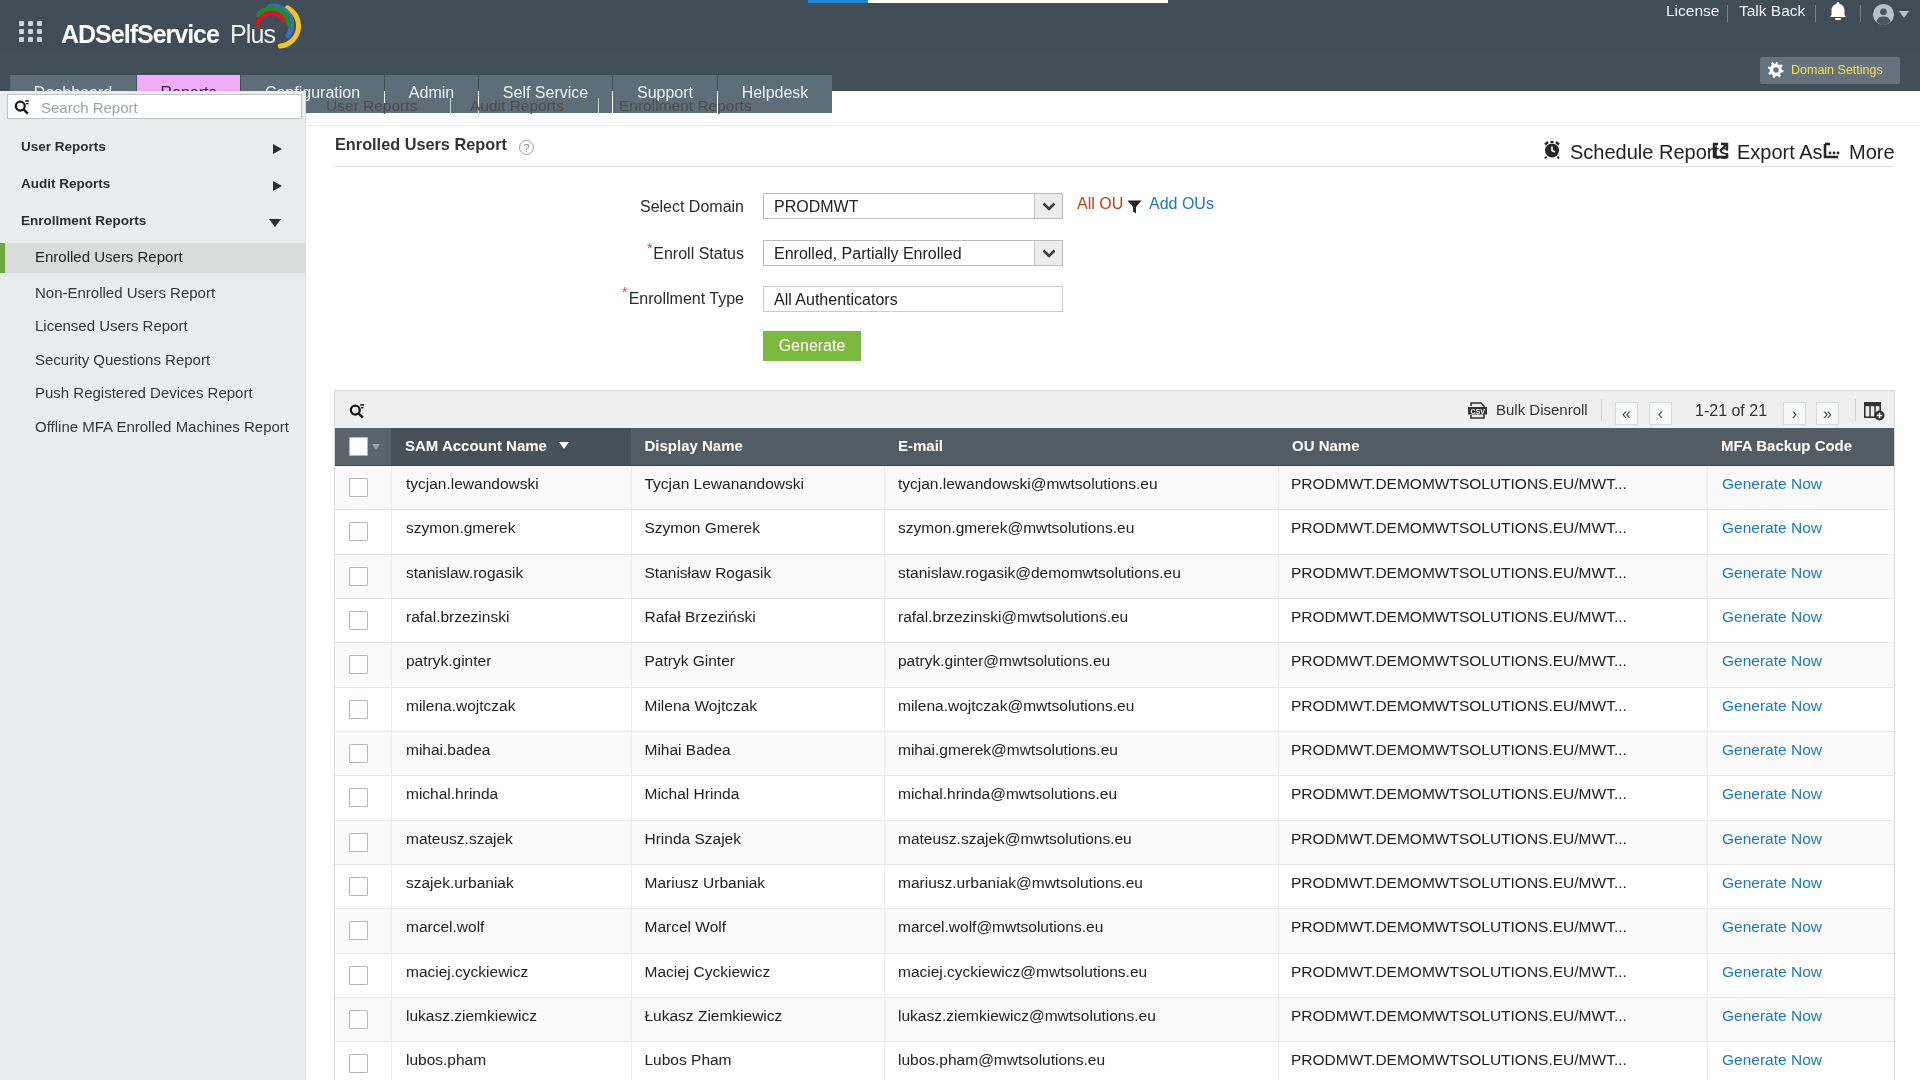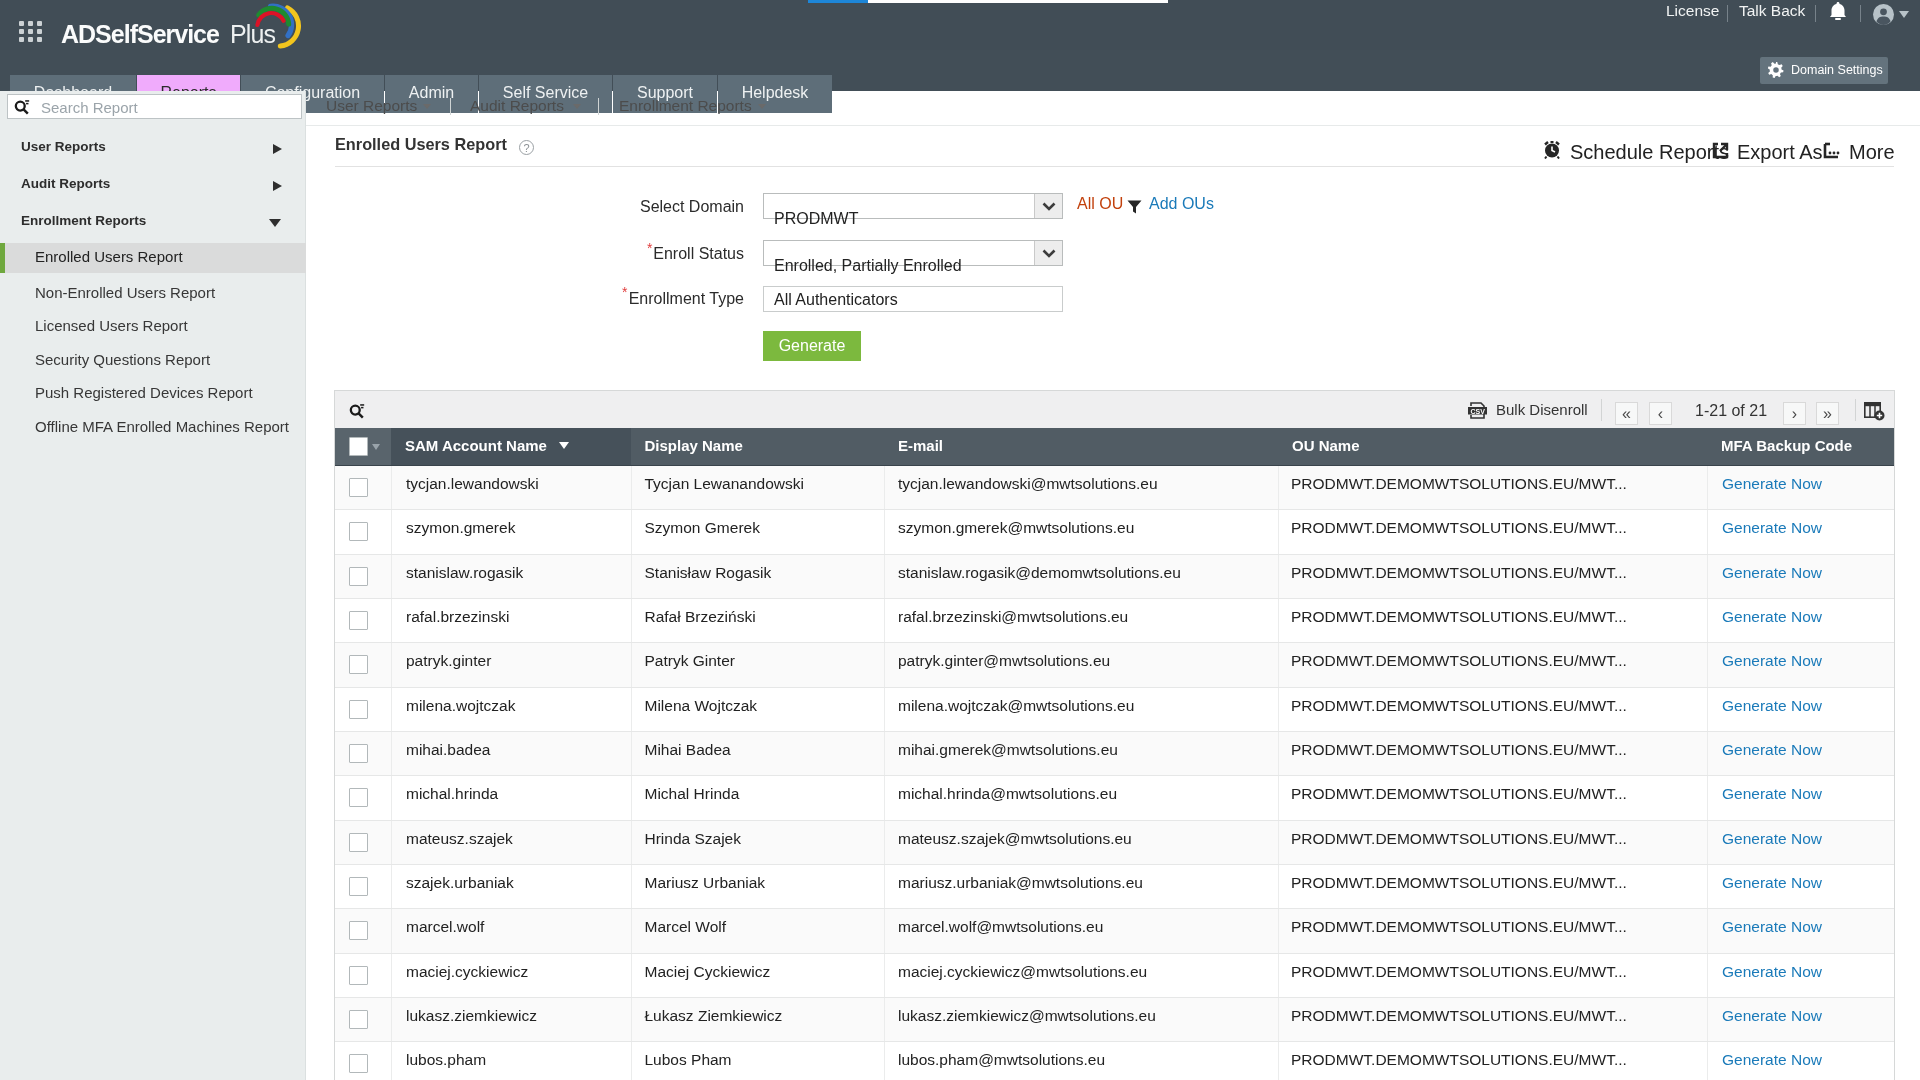--- a/index.html
+++ b/index.html
@@ -13,21 +13,21 @@
 .lbw{position:absolute;left:868px;top:0;width:300px;height:3px;background:#fdfdfd;}
 .logotxt{position:absolute;left:61px;top:20px;font-size:25px;font-weight:700;color:#fafbfb;letter-spacing:-1px;}
 .logotxt .plus{font-weight:400;color:#edf0f0;letter-spacing:-0.8px;margin-left:5px;}
 .topright{position:absolute;top:2px;color:#f1f3f3;font-size:15.5px;}
 .tsep{position:absolute;width:1px;height:17px;background:#77828a;top:5px;}
 
 
 .navbar{position:absolute;left:0;top:50px;width:1920px;height:41px;background:#424e57;}
 .tab{position:absolute;top:3px;height:38px;line-height:36px;text-align:center;background:#5e6e79;color:#eef1f2;font-size:16px;margin-top:22px;}
 .tab.active{background:#f0abfc;color:#2c2c2c;}
-.domainbtn{position:absolute;left:1760px;top:7px;width:128px;height:27px;background:#64737d;border-radius:2px;color:#ffffff;font-size:12.5px;line-height:27px;}
+.domainbtn{position:absolute;left:1760px;top:7px;width:140px;height:27px;background:#64737d;border-radius:2px;color:#fde047;font-size:12.5px;line-height:27px;}
 
 
 .sidebar{position:absolute;left:0;top:91px;width:306px;height:989px;background:#e9eded;border-right:1px solid #dbe0e0;}
 .sbsearch{position:absolute;left:7px;top:3px;width:295px;height:25px;background:#fff;border:1px solid #bdc3c5;}
 .sbsearch .ph{position:absolute;left:33px;top:4px;color:#9ba4aa;font-size:15px;}
 .sbitem{position:absolute;left:21px;font-size:13.5px;font-weight:700;color:#2d2d2d;}
 .sbsub{position:absolute;left:35px;font-size:15px;color:#373737;}
 .arr-r{position:absolute;left:273px;width:0;height:0;border-left:9px solid #2e2e2e;border-top:5px solid transparent;border-bottom:5px solid transparent;}
 .arr-d{position:absolute;left:269px;width:0;height:0;border-top:8px solid #2e2e2e;border-left:6px solid transparent;border-right:6px solid transparent;}
 .selrow{position:absolute;left:0;top:152px;width:306px;height:30px;background:#dadbdb;}
@@ -42,21 +42,21 @@
 
 .h1{position:absolute;left:335px;top:135px;font-size:16.3px;font-weight:700;color:#333;}
 .qmark{position:absolute;left:519px;top:140px;width:15px;height:15px;border:1px solid #9aa0a4;border-radius:50%;color:#8a9094;font-size:11px;text-align:center;line-height:15px;}
 .hline{position:absolute;left:335px;top:166px;width:1559px;height:1px;background:#e2e2e2;}
 .hbtn{position:absolute;top:141px;font-size:20px;color:#222;}
 
 
 .flabel{position:absolute;width:200px;text-align:right;font-size:16px;color:#2b2b2b;}
 .ast{position:absolute;color:#e03c3c;font-size:14px;}
 .fsel{position:absolute;left:763px;width:300px;height:26px;background:#fff;border:1px solid #b9bcbc;font-size:16px;color:#222;}
-.fsel .txt{position:absolute;left:10px;top:16px;}
+.fsel .txt{position:absolute;left:10px;top:4px;}
 .fsel .ab{position:absolute;right:0;top:0;width:28px;height:24px;background:#ededed;border-left:1px solid #c9c9c9;}
 .finput{position:absolute;left:763px;width:300px;height:26px;background:#fff;border:1px solid #c9cccc;font-size:16px;color:#222;}
 .genbtn{position:absolute;left:763px;top:331px;width:98px;height:30px;background:#7cb93e;color:#fff;font-size:16px;text-align:center;line-height:30px;}
 
 
 .widget{position:absolute;left:334px;top:390px;width:1561px;height:700px;border:1px solid #d6d8d8;border-bottom:none;background:#fff;}
 .toolbar{position:absolute;left:0;top:0;width:1559px;height:37px;background:#efeff0;}
 .pbtn{position:absolute;top:11px;width:23px;height:23px;background:#f7f8f8;border:1px solid #d9d9d9;color:#4a4a4a;text-align:center;line-height:21px;font-size:16px;}
 .thead{position:absolute;left:0;top:37px;width:1559px;height:38px;background:#515c64;display:flex;border-bottom:1px solid #39434b;box-sizing:border-box;}
 .thead .hc{color:#fff;font-size:15px;font-weight:700;line-height:36px;padding-left:14px;}

